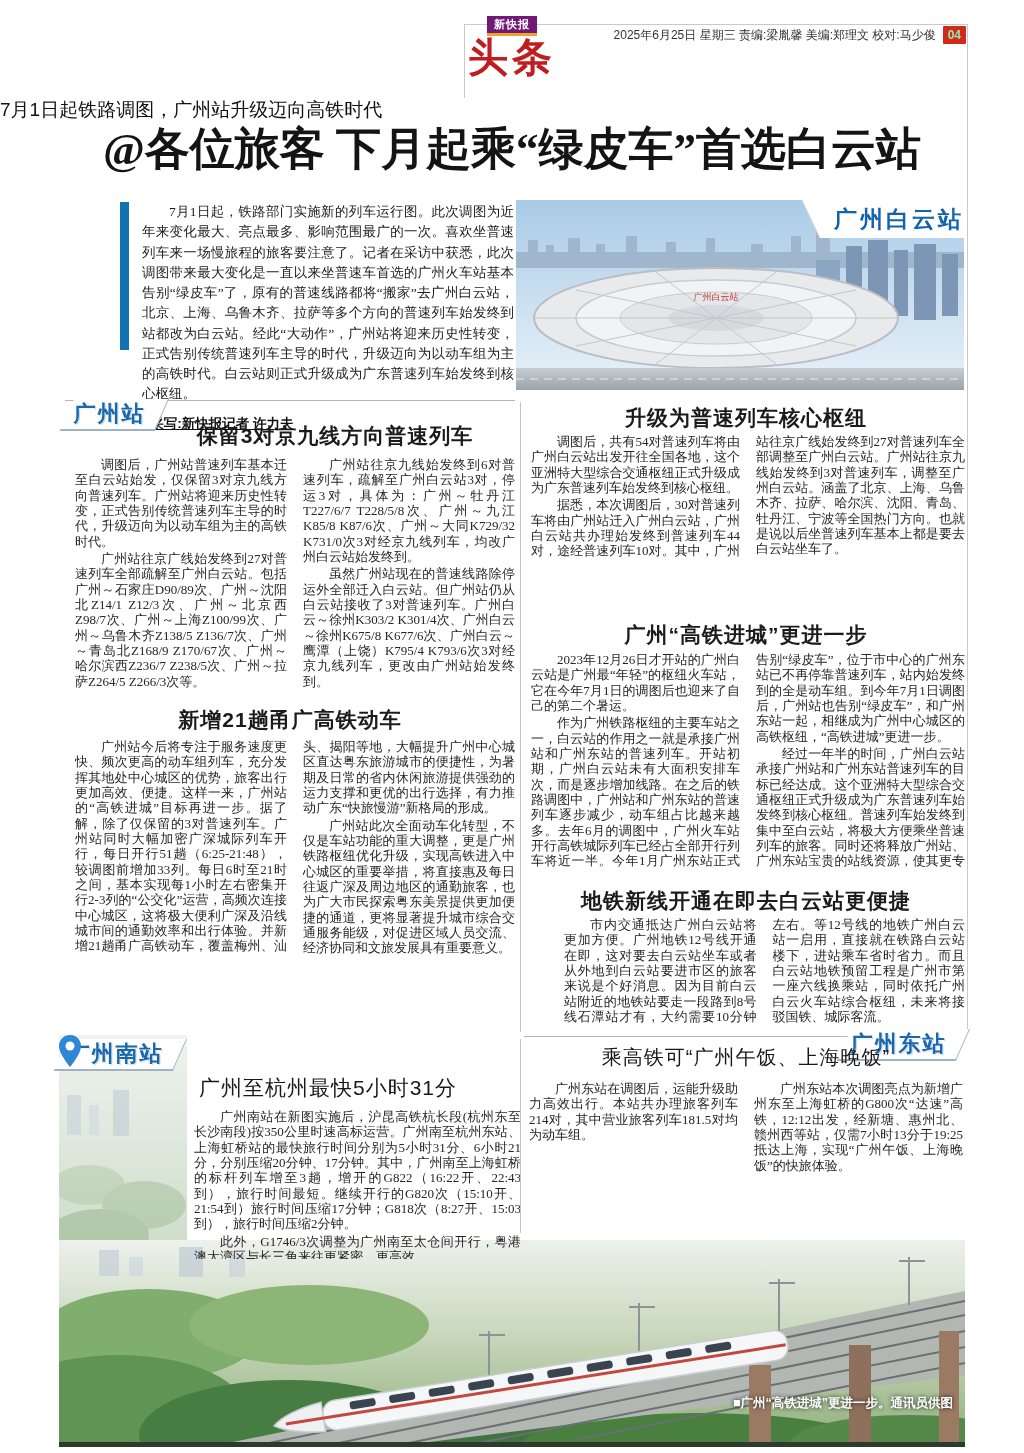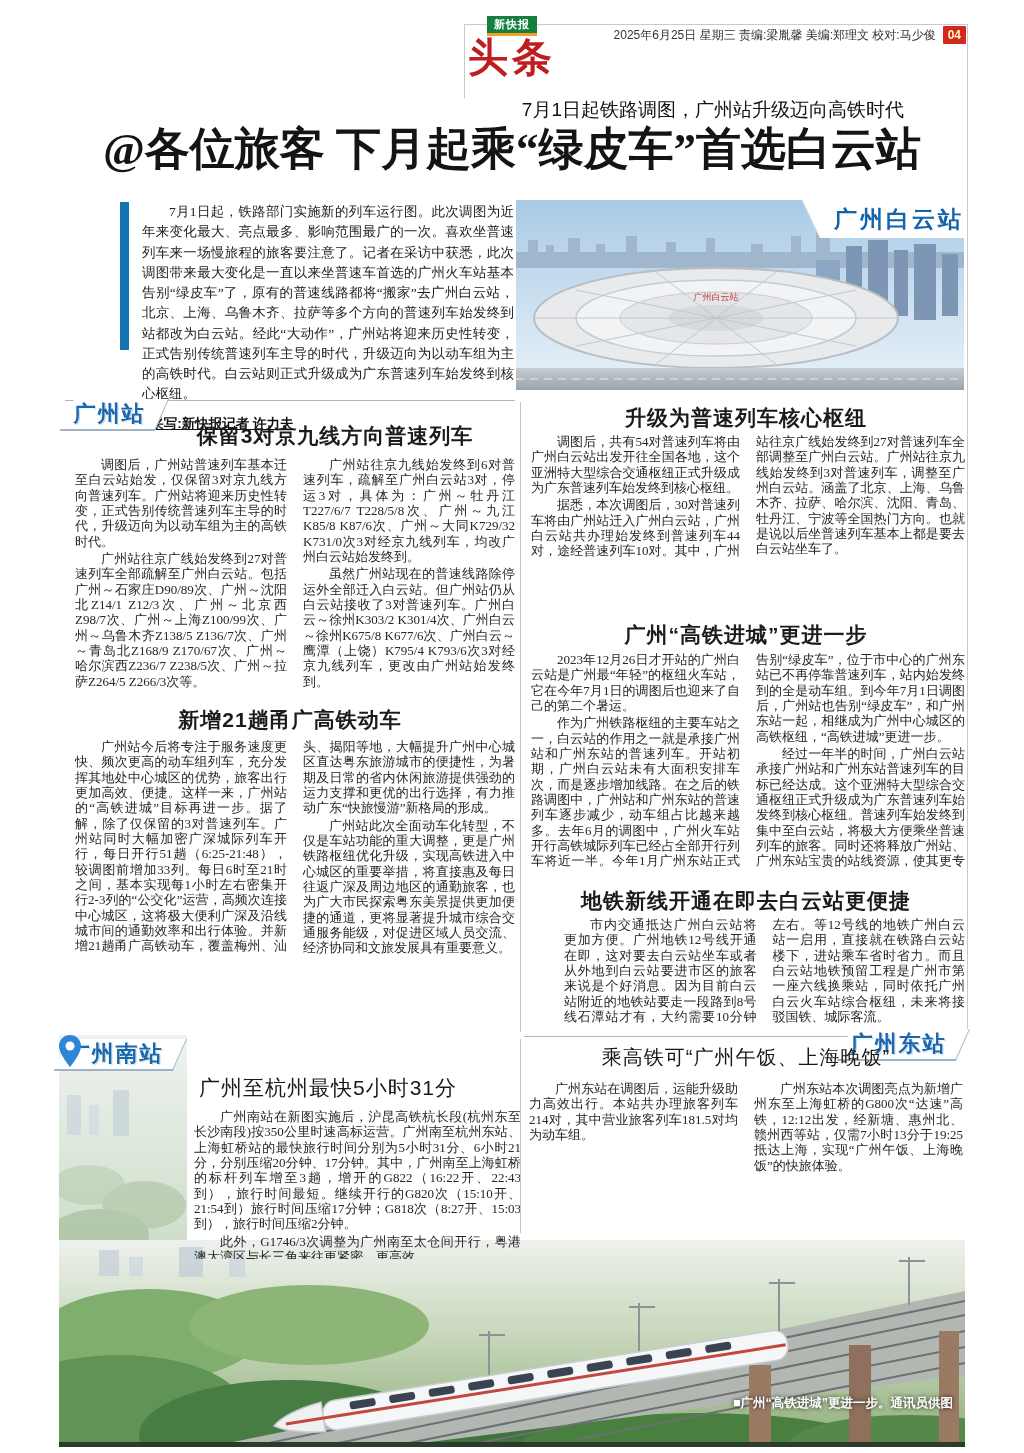--- a/index.html
+++ b/index.html
@@ -2,32 +2,32 @@
 <html><head>
 <meta charset="utf-8">
 <style>
   html,body{margin:0;padding:0;}
   body{width:1024px;height:1453px;position:relative;background:#ffffff;
        font-family:"Liberation Serif", serif;color:#222;overflow:hidden;}
   .abs{position:absolute;}
 
   
   .frame-line{background:#c9c9c9;}
-  .logo-box{left:487px;top:16px;width:50px;height:17px;background:#15803d;
+  .logo-box{left:487px;top:16px;width:50px;height:17px;background:#701a75;
             border-bottom:3px solid #f0a32a;color:#fff;
             font:bold 11px/17px "Liberation Sans",sans-serif;text-align:center;letter-spacing:1px;}
   .toutiao{left:468px;top:36px;font:900 40px/1.1 "Liberation Serif",serif;color:#c01d20;letter-spacing:4px;}
   .dateline-row{left:520px;top:26px;width:446px;display:flex;justify-content:flex-end;align-items:center;gap:7px;
                 font:12px/16px "Liberation Sans",sans-serif;color:#333;}
-  .page-badge{background:#d2281e;color:#fef9c3;font:bold 12px/16px "Liberation Sans",sans-serif;
+  .page-badge{background:#d2281e;color:#86efac;font:bold 12px/16px "Liberation Sans",sans-serif;
               padding:1px 5px;border-radius:1px;}
 
   
-  .kicker{left:0;top:99px;width:856px;text-align:right;
-          font:500 19px/1.2 "Liberation Sans",sans-serif;color:#111;margin-left:48px;}
+  .kicker{left:0;top:99px;width:856px;text-align:left;
+          font:500 19px/1.2 "Liberation Sans",sans-serif;color:#111;}
   .main-head{left:0;top:122px;width:1024px;text-align:center;
              font:bold 45px/1.2 "Liberation Serif",serif;color:#141414;letter-spacing:0;}
 
   
   .lead-wrap{left:120px;top:202px;width:394px;height:188px;display:flex;}
   .lead-bar{width:9px;height:148px;background:#1272b2;margin-right:13px;flex:none;}
   .lead-text{font:13.5px/1.5 "Liberation Serif",serif;text-align:justify;color:#1c1c1c;}
   .lead-text p{margin:0;text-indent:2em;}
   .byline{margin-top:10px;font:bold 13.5px/1.3 "Liberation Sans",sans-serif;color:#111;text-decoration:underline;}
 

